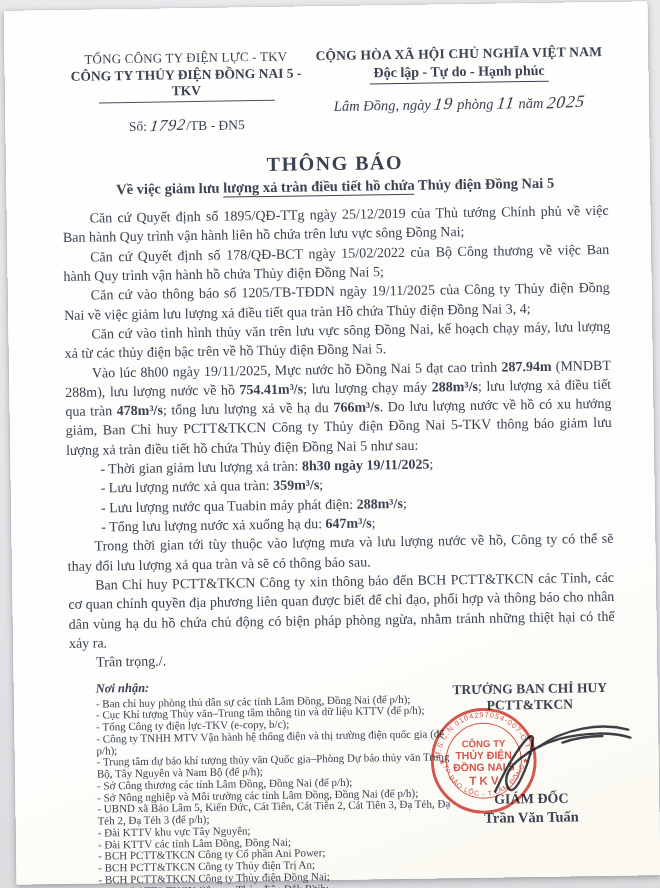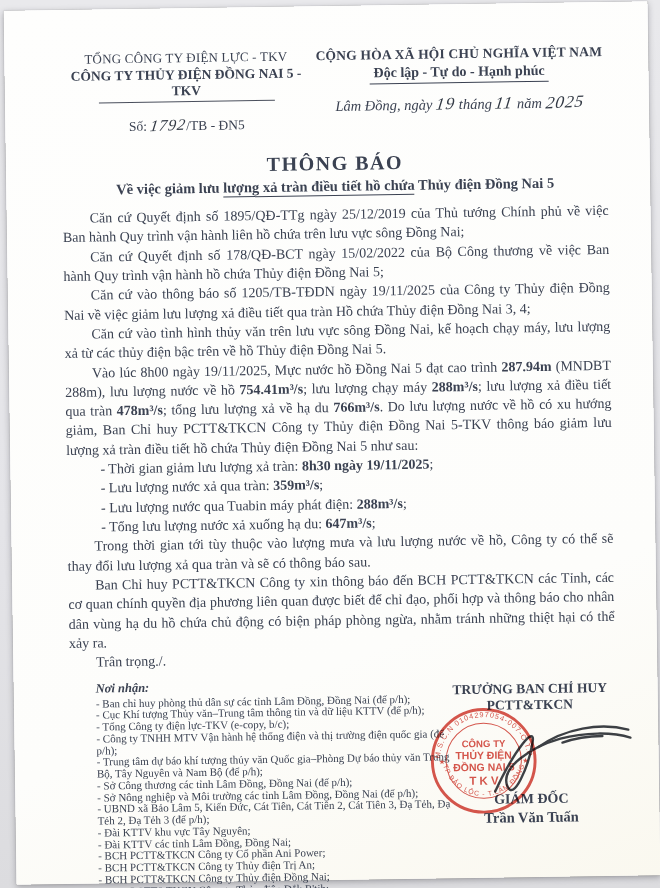--- a/index.html
+++ b/index.html
@@ -66,21 +66,21 @@
     <div class="hdr">
       <div class="hdr-left">
         <div class="org-parent">TỔNG CÔNG TY ĐIỆN LỰC - TKV</div>
         <div class="org-name">CÔNG TY THỦY ĐIỆN ĐỒNG NAI 5 - TKV</div>
         <div class="org-rule"></div>
         <div class="doc-no"><span>Số: </span><span class="hand">1792</span><span>/TB - ĐN5</span></div>
       </div>
       <div class="hdr-right">
         <div class="national">CỘNG HÒA XÃ HỘI CHỦ NGHĨA VIỆT NAM</div>
         <div><span class="motto">Độc lập - Tự do - Hạnh phúc</span></div>
-        <div class="dateline"><span>Lâm Đồng, ngày </span><span class="hand">19</span><span> tháng </span><span class="hand">11</span><span> năm </span><span class="hand">2025</span></div>
+        <div class="dateline"><span>Lâm Đồng, ngày </span><span class="hand">19</span><span> phòng </span><span class="hand">11</span><span> năm </span><span class="hand">2025</span></div>
       </div>
     </div>
 
     <div class="title">THÔNG BÁO</div>
     <div class="subtitle"><span>Về việc giảm lưu </span><span class="u">lượng xả tràn điều tiết hồ chứa</span><span> Thủy điện Đồng Nai 5</span></div>
 
     <div class="bodytext">
       <p class="para">Căn cứ Quyết định số 1895/QĐ-TTg  ngày 25/12/2019 của Thủ tướng Chính phủ về việc Ban hành Quy trình vận hành liên hồ chứa trên lưu vực sông Đồng Nai;</p>
       <p class="para">Căn cứ Quyết định số 178/QĐ-BCT ngày 15/02/2022 của Bộ Công thương về việc Ban hành Quy trình vận hành hồ chứa Thủy điện Đồng Nai 5;</p>
       <p class="para">Căn cứ vào thông báo số 1205/TB-TĐDN ngày 19/11/2025 của Công ty Thủy điện Đồng Nai về việc giảm lưu lượng xả điều tiết qua tràn Hồ chứa Thủy điện Đồng Nai 3, 4;</p>

